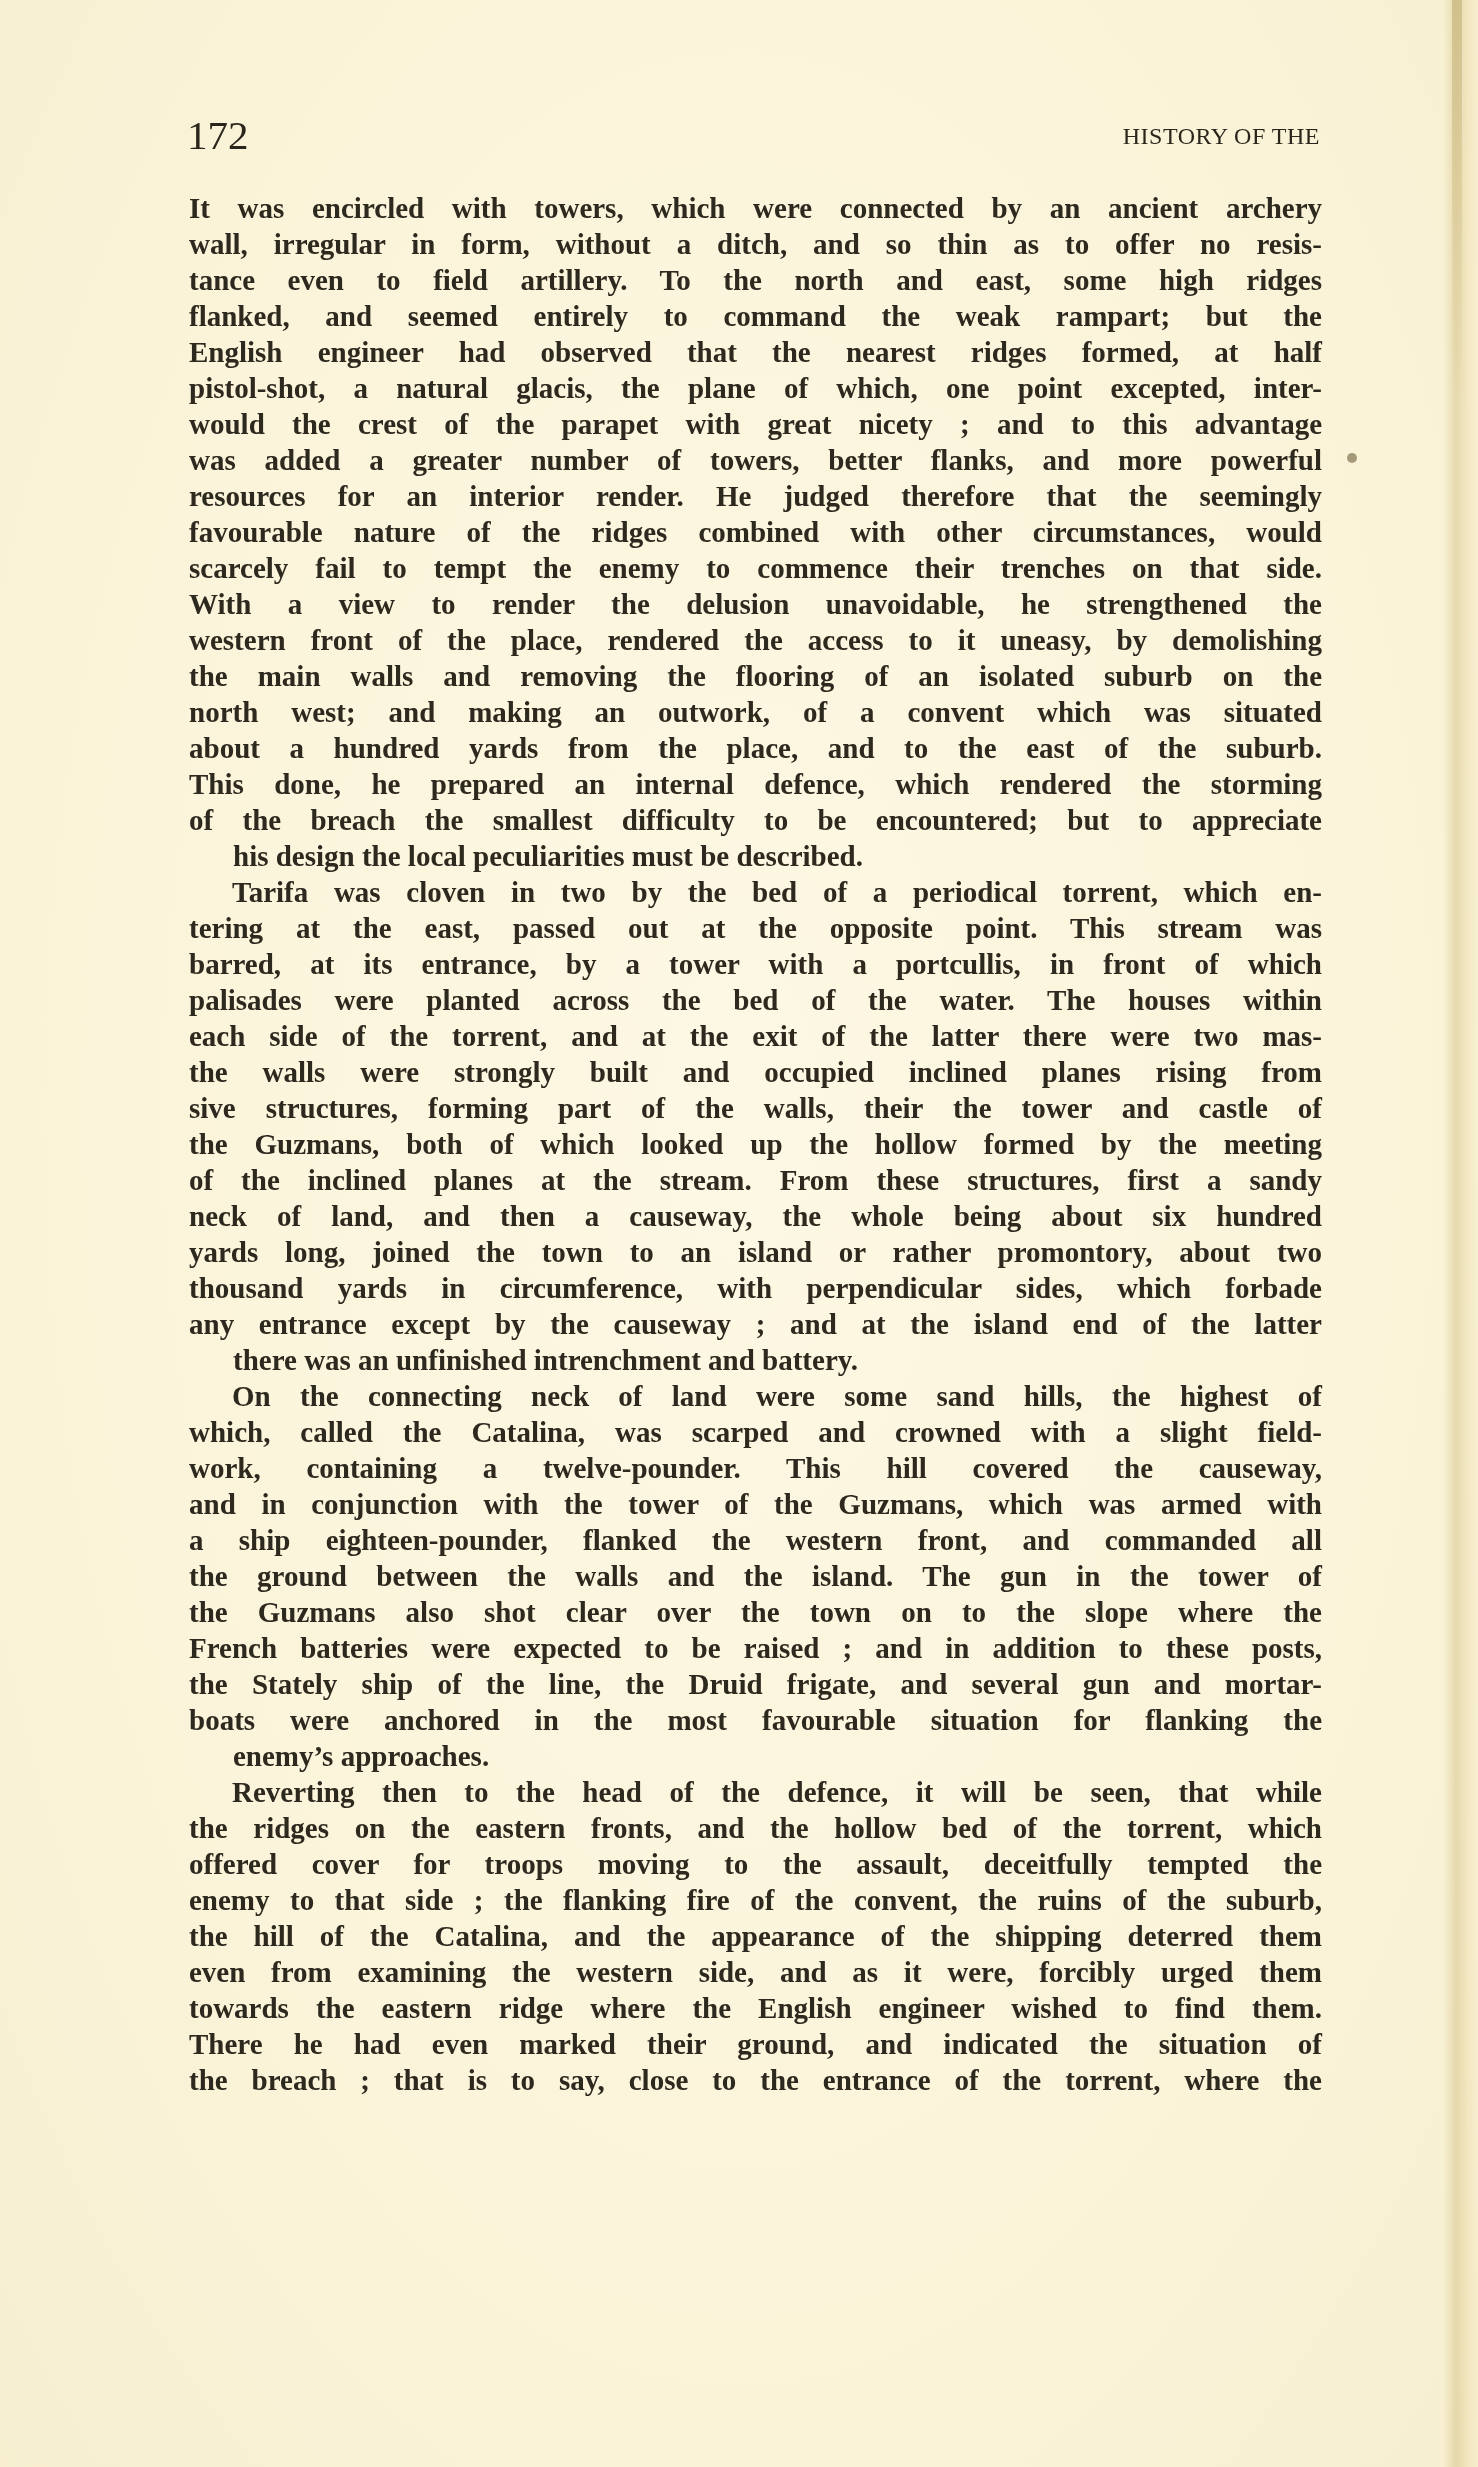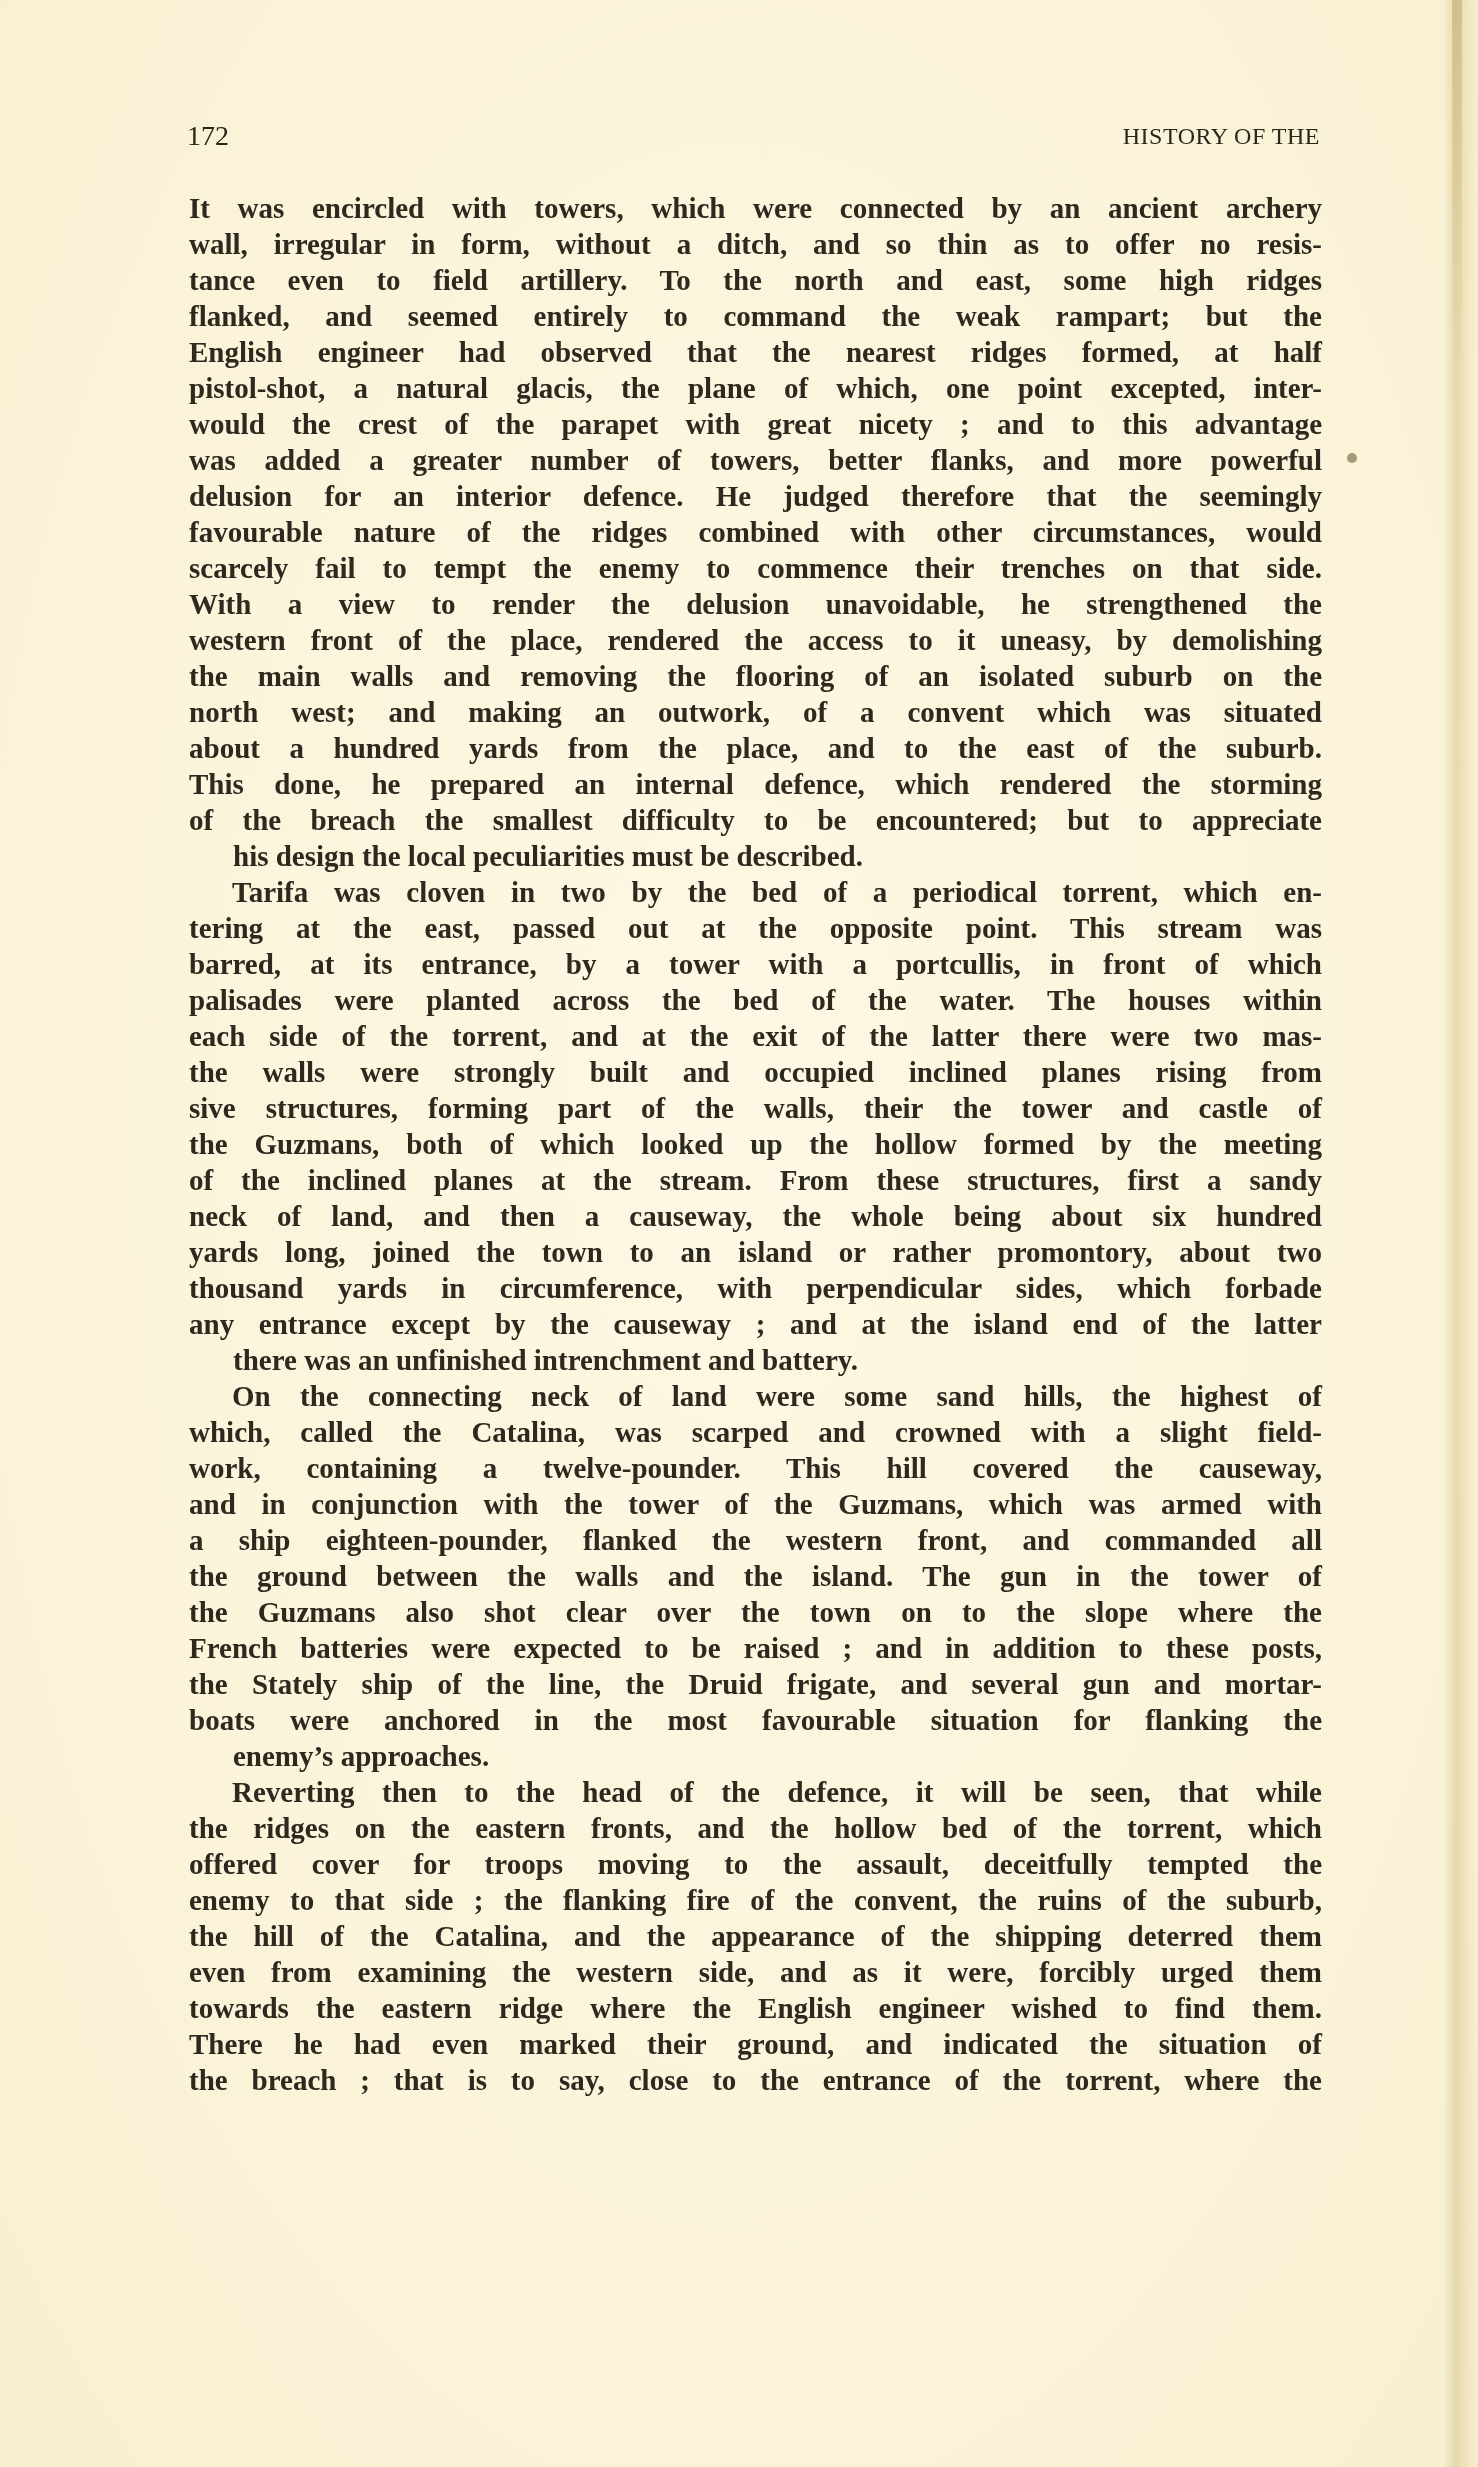--- a/index.html
+++ b/index.html
@@ -18,21 +18,21 @@
   }
   .edge-shadow {
     position: absolute; left: 1452px; top: 0; width: 9.9px; height: 394px;
     background: linear-gradient(to bottom, rgba(190,170,110,0.55), rgba(210,190,130,0.25) 70%, rgba(0,0,0,0));
   }
   .header {
     position: absolute; top: 116px; left: 187px; width: 1133px; height: 39px;
   }
   .page-number {
     position: absolute; left: 0; top: 0;
-    font-size: 28px; line-height: 39px; color: #2b261c;
+    font-size: 41px; line-height: 39px; color: #2b261c;
   }
   .running-head {
     position: absolute; left: 0; right: 0; top: 3.9px; text-align: right;
     font-size: 24px; line-height: 33px; letter-spacing: 0.5px; color: #2b261c;
     padding-left: 19.7px;
   }
   .text-block {
     position: absolute; left: 189px; top: 190px; width: 1133px;
   }
   .line {
@@ -62,21 +62,21 @@
 
   <div class="text-block" id="text-block">
       <span class="line">It was encircled with towers, which were connected by an ancient archery</span>
       <span class="line">wall, irregular in form, without a ditch, and so thin as to offer no resis-</span>
       <span class="line">tance even to field artillery.  To the north and east, some high ridges</span>
       <span class="line">flanked, and seemed entirely to command the weak rampart; but the</span>
       <span class="line">English engineer had observed that the nearest ridges formed, at half</span>
       <span class="line">pistol-shot, a natural glacis, the plane of which, one point excepted, inter-</span>
       <span class="line">would the crest of the parapet with great nicety ; and to this advantage</span>
       <span class="line">was added a greater number of towers, better flanks, and more powerful</span>
-      <span class="line">delusion for an interior defence.  He judged therefore that the seemingly</span>
+      <span class="line">resources for an interior render.  He judged therefore that the seemingly</span>
       <span class="line">favourable nature of the ridges combined with other circumstances, would</span>
       <span class="line">scarcely fail to tempt the enemy to commence their trenches on that side.</span>
       <span class="line">With a view to render the delusion unavoidable, he strengthened the</span>
       <span class="line">western front of the place, rendered the access to it uneasy, by demolishing</span>
       <span class="line">the main walls and removing the flooring of an isolated suburb on the</span>
       <span class="line">north west; and making an outwork, of a convent which was situated</span>
       <span class="line">about a hundred yards from the place, and to the east of the suburb.</span>
       <span class="line">This done, he prepared an internal defence, which rendered the storming</span>
       <span class="line">of the breach the smallest difficulty to be encountered; but to appreciate</span>
       <span class="line last">his design the local peculiarities must be described.</span>

